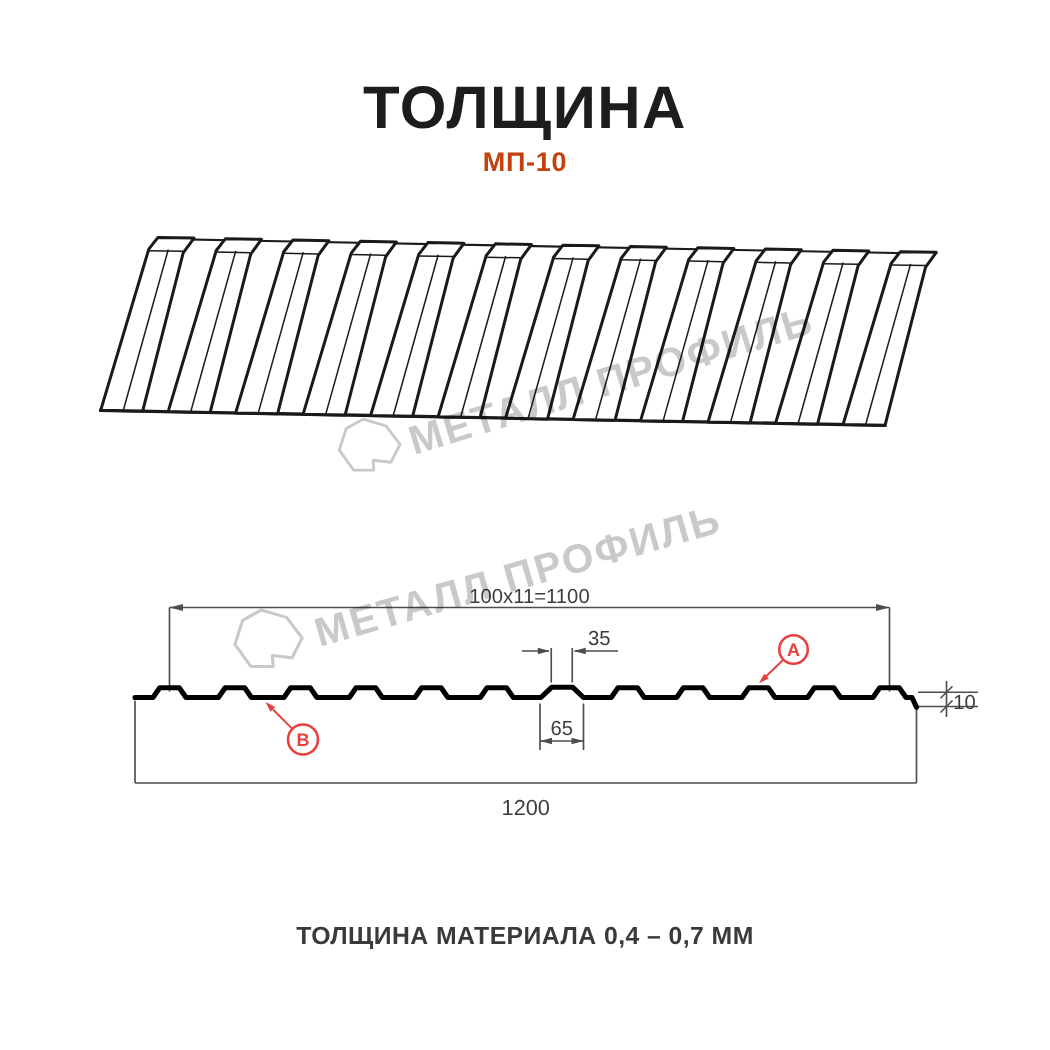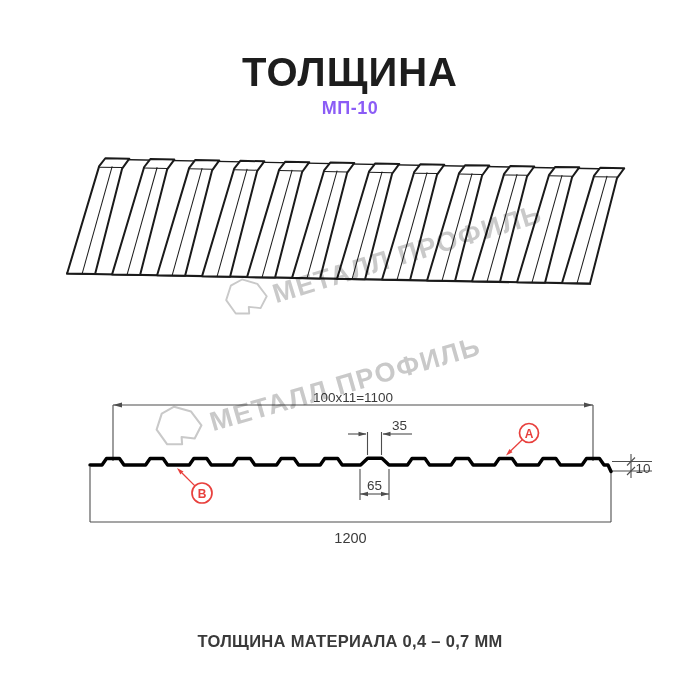--- a/index.html
+++ b/index.html
@@ -6,25 +6,25 @@
   body{
     width:700px;height:700px;position:relative;background:#ffffff;
     font-family:"Liberation Sans", sans-serif;overflow:hidden;
   }
   .page-title{
     position:absolute;top:50px;left:0;width:700px;text-align:center;
     font-size:40px;font-weight:800;letter-spacing:1px;color:#1d1d1d;
   }
   .page-subtitle{
     position:absolute;top:98px;left:0;width:700px;text-align:center;
-    font-size:18px;font-weight:700;letter-spacing:.5px;color:#8b5cf6;
+    font-size:18px;font-weight:700;letter-spacing:.5px;color:#c2410c;
   }
   .footer-note{
     position:absolute;top:615px;left:0;width:700px;text-align:center;
-    font-size:16.5px;font-weight:700;letter-spacing:.3px;color:#3a3a3a;margin-top:17px;
+    font-size:16.5px;font-weight:700;letter-spacing:.3px;color:#3a3a3a;
   }
   .watermark{position:absolute;mix-blend-mode:multiply;pointer-events:none;}
   .watermark .wm-text{
     position:absolute;display:inline-block;white-space:nowrap;
     font-size:27px;font-weight:700;letter-spacing:1.5px;color:#c9c9c9;
     transform-origin:0 100%;
   }
   .wm1{left:222px;top:205px;width:330px;height:118px;}
   .wm1 .wm-text{left:56px;top:74px;transform:rotate(-17deg);}
   .wm1 .wm-logo{position:absolute;left:0;top:72px;}

